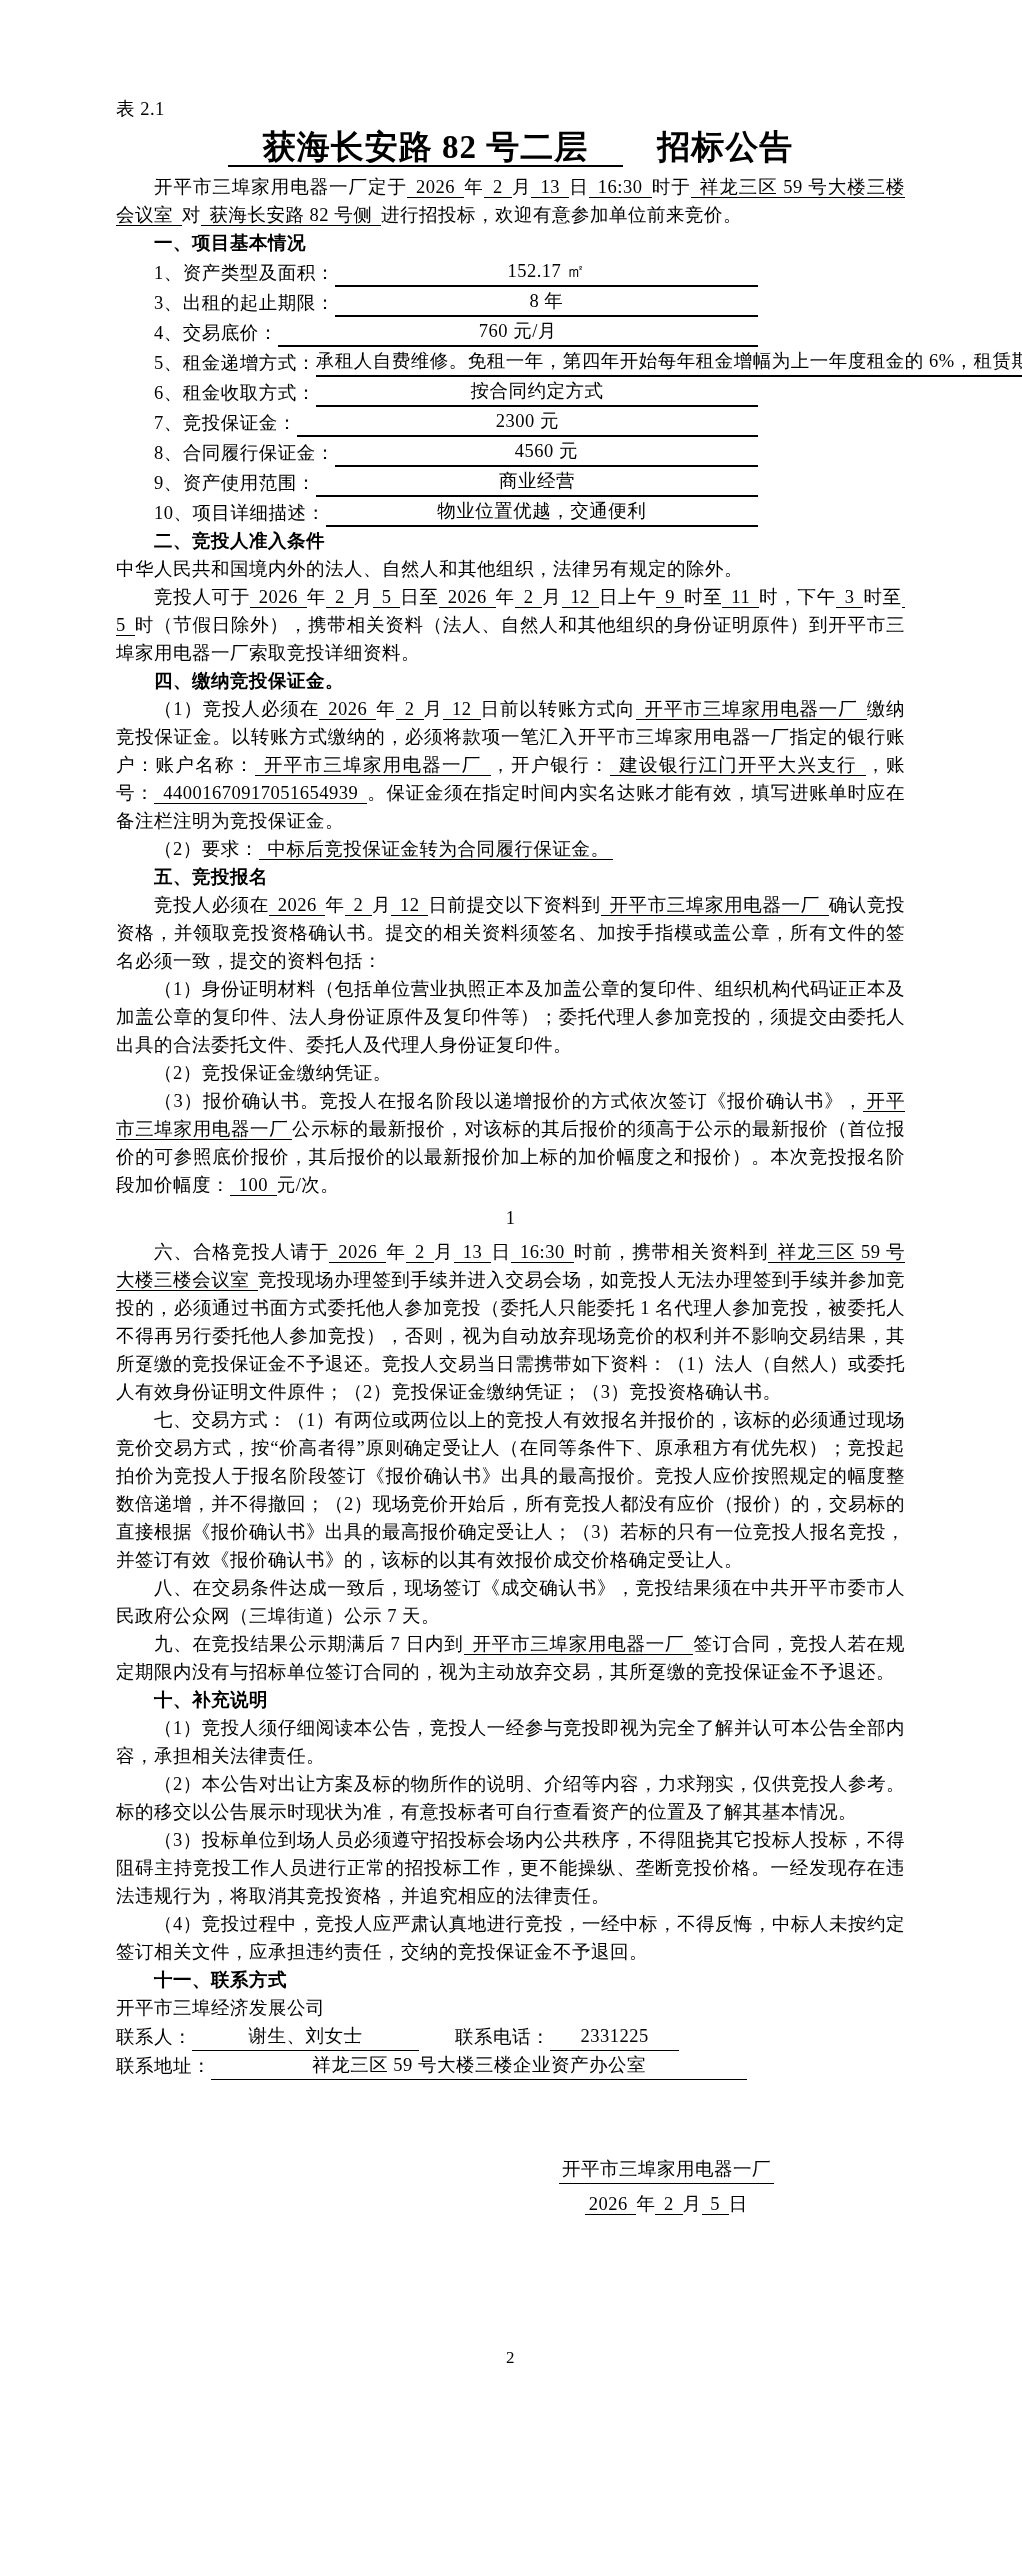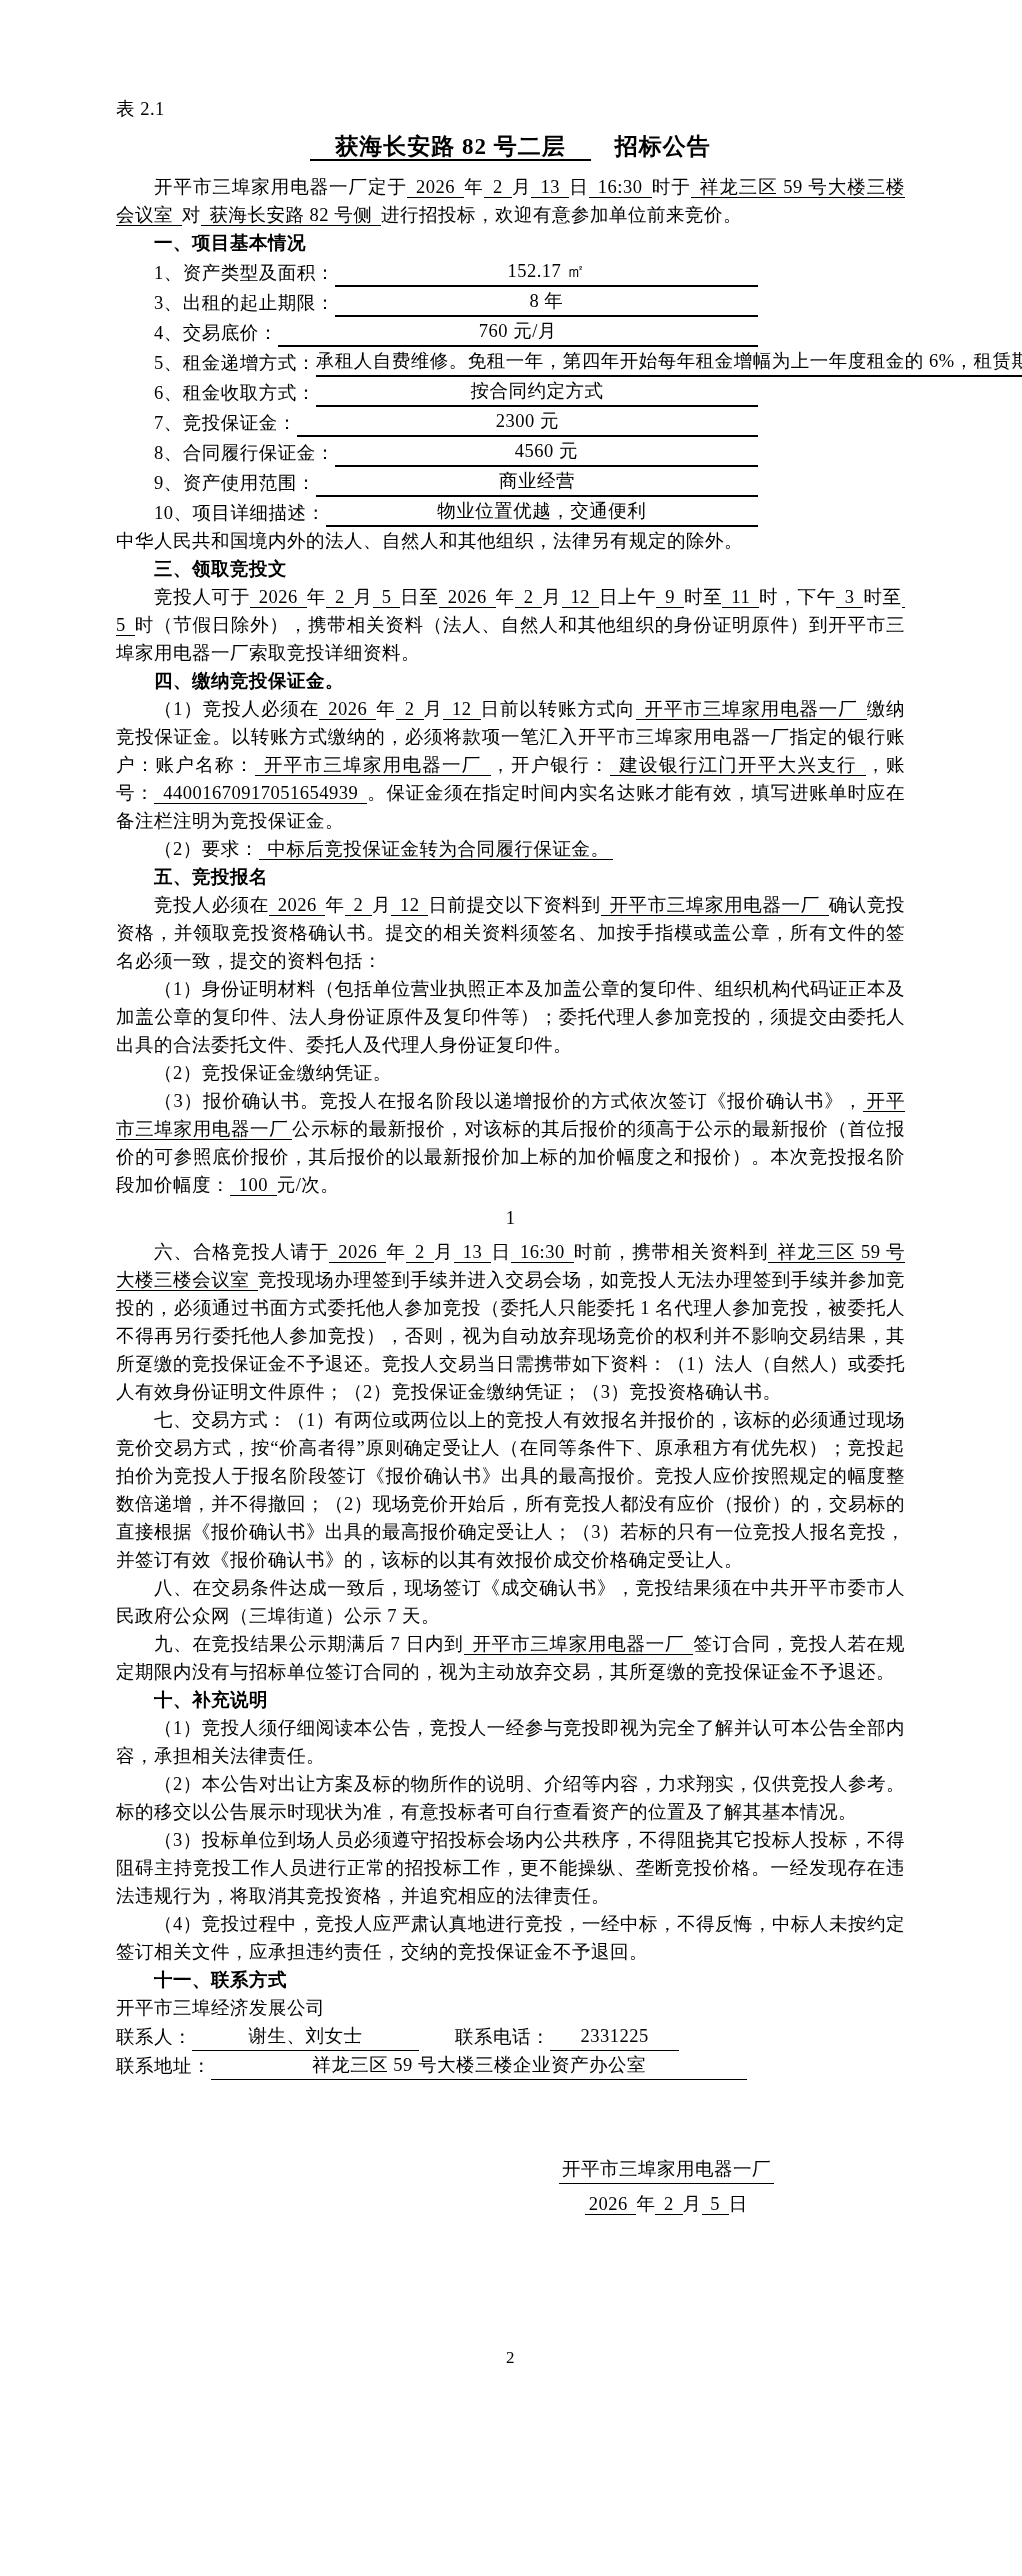--- a/index.html
+++ b/index.html
@@ -8,21 +8,21 @@
     width:1022px;height:2662px;
     background:#ffffff;color:#000;
     font-family:"Liberation Serif","DejaVu Serif",serif;
     box-sizing:border-box;
     padding:95px 117px 0 116px;
     overflow:hidden;
     font-size:18.5px;line-height:28px;letter-spacing:0.5px;
   }
   .table-label{margin:0;}
   .doc-title{
-    text-align:center;font-size:23px;font-weight:bold;
+    text-align:center;font-size:33px;font-weight:bold;
     line-height:44px;margin:2.1px 0 4.1px 0;letter-spacing:1px;
   }
   .doc-title .u{border-bottom:2.6px solid #000;padding:0 1px;}
   .para{margin:0;text-align:justify;}
   .indent{text-indent:38px;}
   .heading{font-weight:bold;margin:0 0 0 38px;}
   .u{border-bottom:1.5px solid #000;padding:0 3.6px;}
   .field{display:flex;align-items:flex-end;margin-left:38px;width:604px;}
   .flabel{white-space:nowrap;}
   .fval{flex:1;text-align:center;border-bottom:2.1px solid #000;white-space:nowrap;}
@@ -87,23 +87,23 @@
   </div>
   <div class="field">
     <span class="flabel">9、资产使用范围：</span>
     <span class="fval">商业经营</span>
   </div>
   <div class="field">
     <span class="flabel">10、项目详细描述：</span>
     <span class="fval">物业位置优越，交通便利</span>
   </div>
 
+  <p class="para heading">二、竞投人准入条件</p>
   <p class="para">中华人民共和国境内外的法人、自然人和其他组织，法律另有规定的除外。</p>
 
-  <p class="para heading">三、领取竞投文</p>
   <p class="para indent"><span>竞投人可于</span><span class="u"> 2026 </span><span>年</span><span class="u"> 2 </span><span>月</span><span class="u"> 5 </span><span>日至</span><span class="u"> 2026 </span><span>年</span><span class="u"> 2 </span><span>月</span><span class="u"> 12 </span><span>日上午</span><span class="u"> 9 </span><span>时至</span><span class="u"> 11 </span><span>时，下午</span><span class="u"> 3 </span><span>时至</span><span class="u"> 5 </span><span>时（节假日除外），携带相关资料（法人、自然人和其他组织的身份证明原件）到开平市三埠家用电器一厂索取竞投详细资料。</span></p>
 
   <p class="para heading">四、缴纳竞投保证金。</p>
   <p class="para indent"><span>（1）竞投人必须在</span><span class="u"> 2026 </span><span>年</span><span class="u"> 2 </span><span>月</span><span class="u"> 12 </span><span>日前以转账方式向</span><span class="u"> 开平市三埠家用电器一厂 </span><span>缴纳竞投保证金。以转账方式缴纳的，必须将款项一笔汇入开平市三埠家用电器一厂指定的银行账户：账户名称：</span><span class="u"> 开平市三埠家用电器一厂 </span><span>，开户银行：</span><span class="u"> 建设银行江门开平大兴支行 </span><span>，账号：</span><span class="u"> 44001670917051654939 </span><span>。保证金须在指定时间内实名达账才能有效，填写进账单时应在备注栏注明为竞投保证金。</span></p>
   <p class="para indent"><span>（2）要求：</span><span class="u"> 中标后竞投保证金转为合同履行保证金。 </span></p>
 
   <p class="para heading">五、竞投报名</p>
   <p class="para indent"><span>竞投人必须在</span><span class="u"> 2026 </span><span>年</span><span class="u"> 2 </span><span>月</span><span class="u"> 12 </span><span>日前提交以下资料到</span><span class="u"> 开平市三埠家用电器一厂 </span><span>确认竞投资格，并领取竞投资格确认书。提交的相关资料须签名、加按手指模或盖公章，所有文件的签名必须一致，提交的资料包括：</span></p>
   <p class="para indent">（1）身份证明材料（包括单位营业执照正本及加盖公章的复印件、组织机构代码证正本及加盖公章的复印件、法人身份证原件及复印件等）；委托代理人参加竞投的，须提交由委托人出具的合法委托文件、委托人及代理人身份证复印件。</p>
   <p class="para indent">（2）竞投保证金缴纳凭证。</p>

